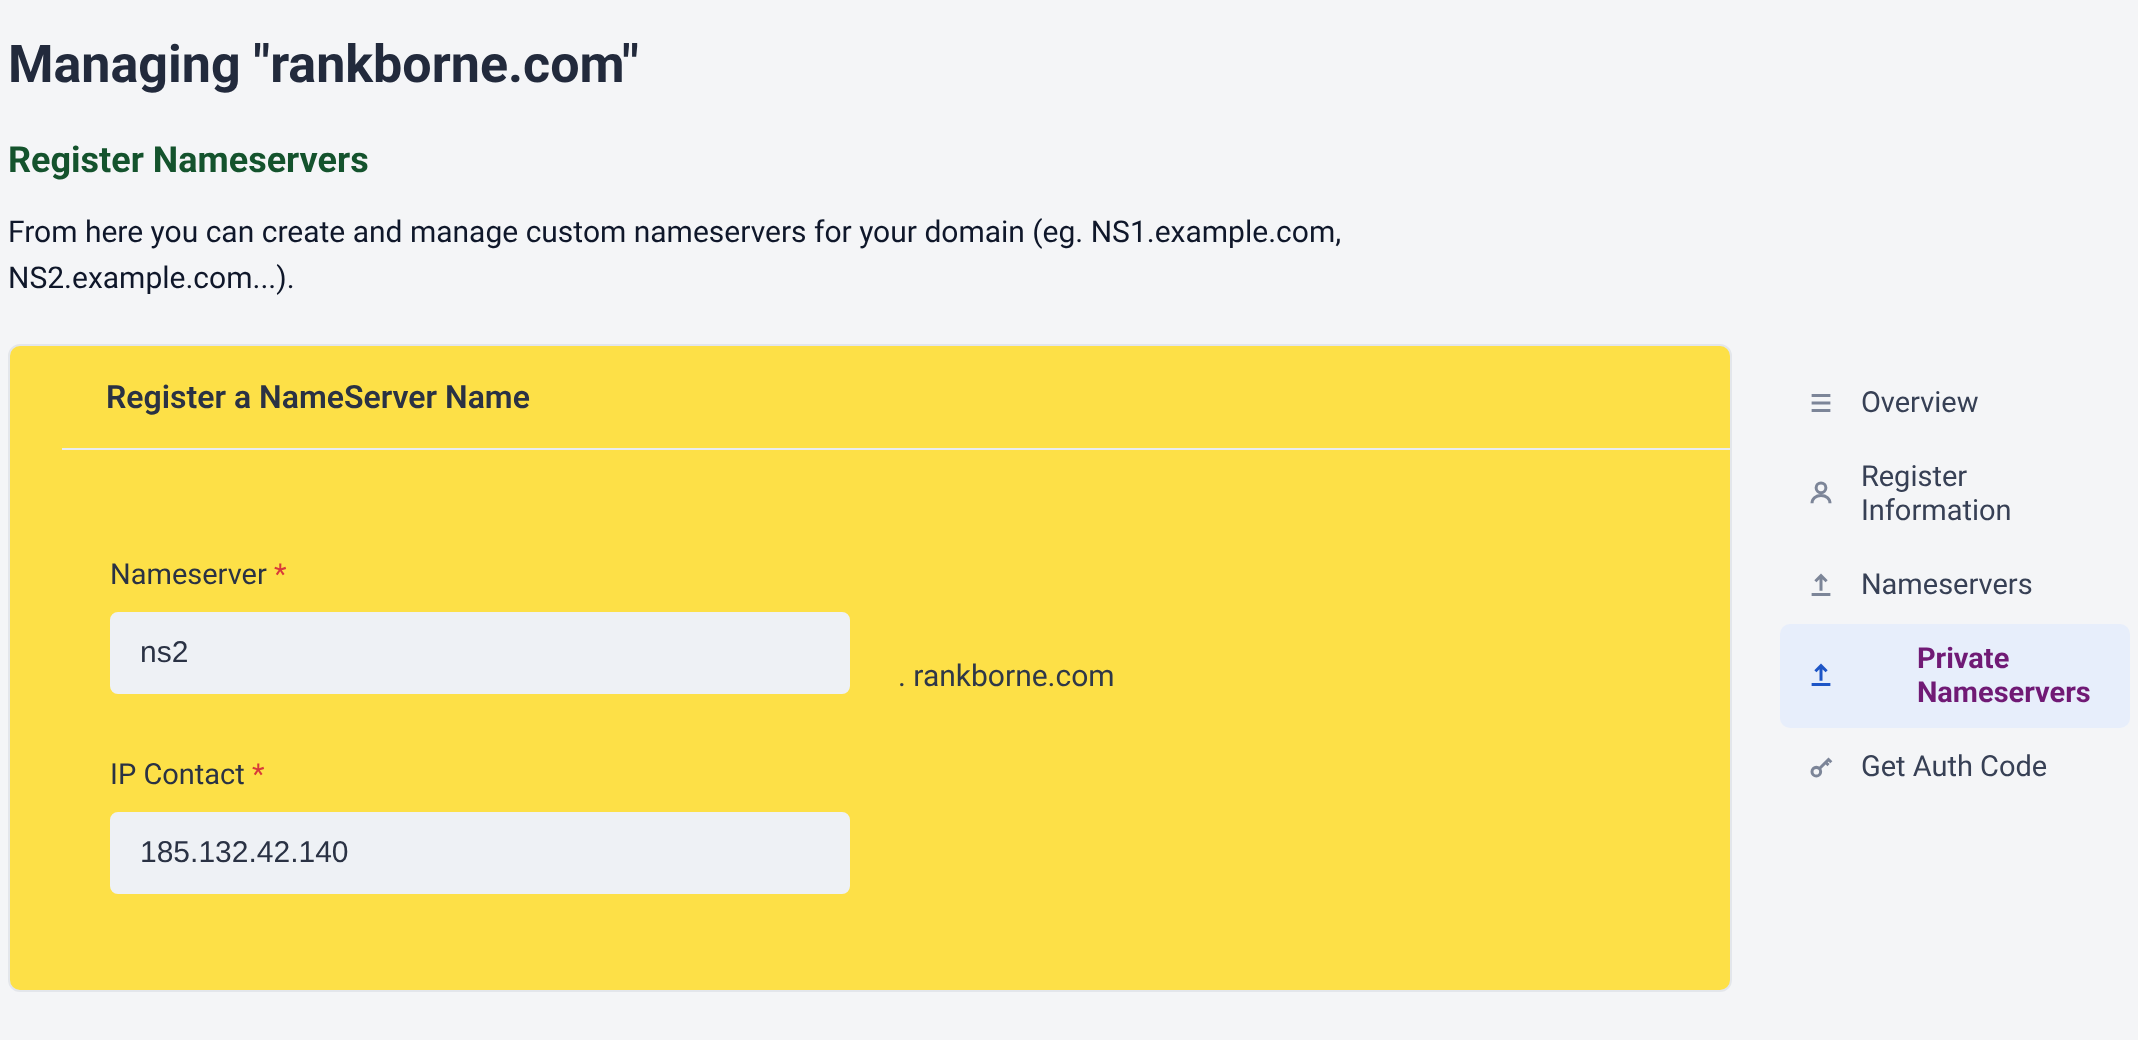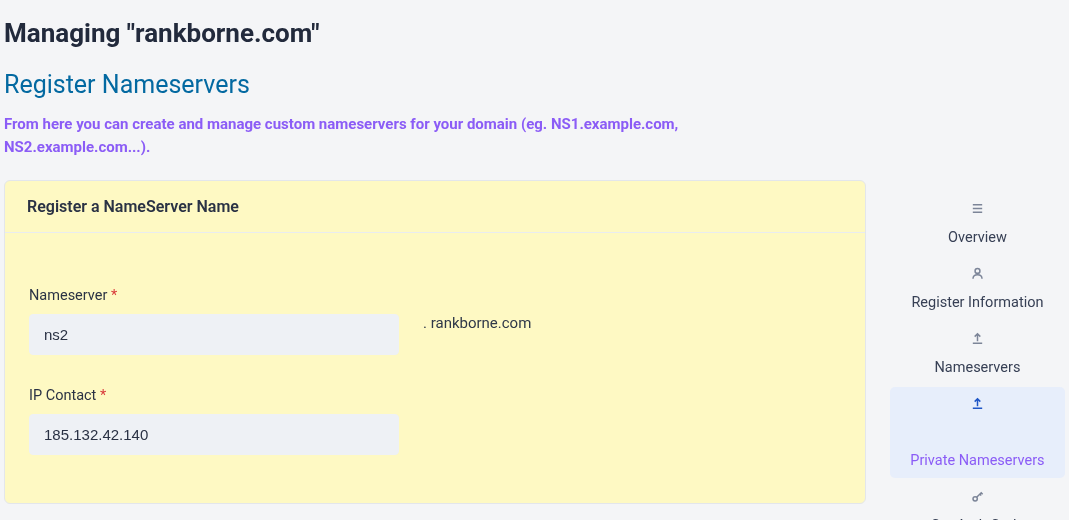--- a/index.html
+++ b/index.html
@@ -11,44 +11,44 @@
     height: 520px;
     overflow: hidden;
   }
   .page-title {
     font-size: 26px;
     font-weight: 700;
     color: #222a3c;
     padding: 18px 4px 0 4px;
   }
   .section-title {
-    font-size: 25px;
-    font-weight: 400;
-    color: #0369a1;
+    font-size: 18px;
+    font-weight: 700;
+    color: #14532d;
     padding: 22px 4px 0 4px;
   }
   .section-desc {
     font-size: 15px;
-    color: #8b5cf6;
+    color: #0f172a;
     padding: 14px 4px 0 4px;
     max-width: 720px;
     line-height: 1.55;
-    font-weight: bold;
   }
   .layout {
     display: flex;
     gap: 24px;
     padding: 20px 4px 0 4px;
     align-items: flex-start;
   }
   .card {
-    background: #fef9c3;
+    background: #fde047;
     border: 1px solid #e3e6eb;
     border-radius: 6px;
     width: 984px;
+    padding-left: 26px;
   }
   .card-header {
     padding: 16px 22px;
     font-size: 16px;
     font-weight: 600;
     color: #2a3244;
     border-bottom: 1px solid #e9ecef;
   }
   .card-body {
     padding: 22px 24px 30px 24px;
@@ -57,21 +57,21 @@
   .form-label {
     font-size: 14.5px;
     color: #2a3244;
     display: block;
     margin-bottom: 10px;
     margin-top: 32px;
   }
   .req { color: #d83a3a; }
   .row-ns {
     display: flex;
-    align-items: flex-start;
+    align-items: flex-end;
     gap: 24px;
   }
   .input {
     background: #eef1f5;
     border: 1px solid #eef1f5;
     border-radius: 4px;
     padding: 11px 14px;
     font-size: 15px;
     color: #2a3244;
     width: 370px;
@@ -100,26 +100,25 @@
   .nav-item {
     display: flex;
     align-items: center;
     gap: 12px;
     padding: 9px 12px;
     font-size: 14.5px;
     color: #374055;
     border-radius: 5px;
     cursor: pointer;
     margin-bottom: 2px;
-    flex-direction: column;
   }
   .nav-item.active {
     background: #e7eefb;
-    color: #8b5cf6;
-    font-weight: 400;
+    color: #701a75;
+    font-weight: 700;
     gap: 40px;
   }
   .nav-icon {
     width: 16px;
     height: 16px;
     display: inline-flex;
     align-items: center;
     justify-content: center;
     color: #7c8598;
     flex-shrink: 0;

